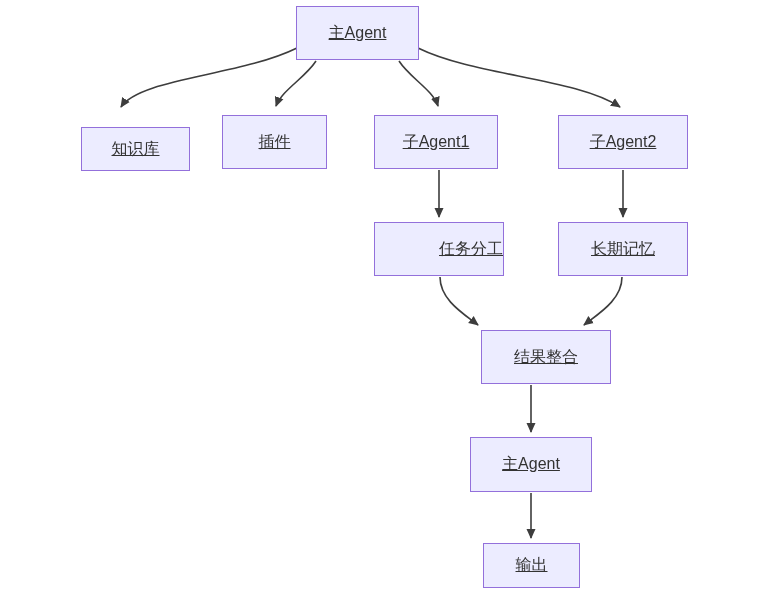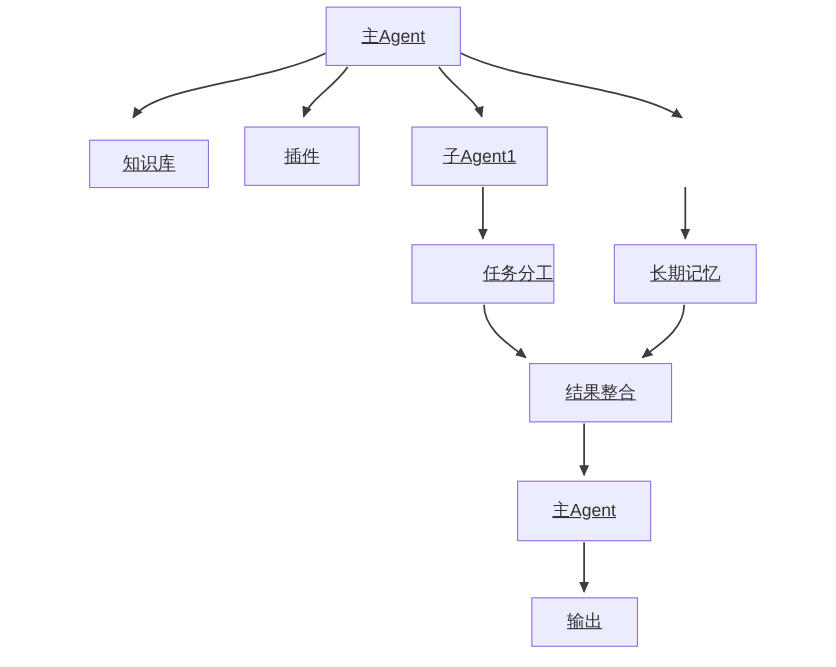--- a/index.html
+++ b/index.html
@@ -86,20 +86,23 @@
   </div>
 
   <div class="node" id="n-plugin">
     <span>插件</span>
   </div>
 
   <div class="node" id="n-sub1">
     <span>子Agent1</span>
   </div>
 
+  <div class="node" id="n-sub2">
+    <span>子Agent2</span>
+  </div>
 
   <div class="node" id="n-task">
     <span>任务分工</span>
   </div>
 
   <div class="node" id="n-memory">
     <span>长期记忆</span>
   </div>
 
   <div class="node" id="n-merge">

